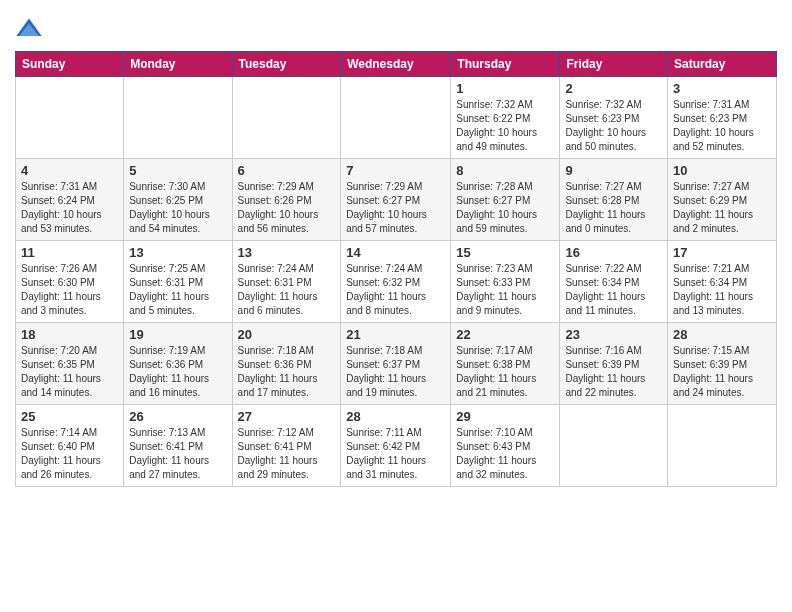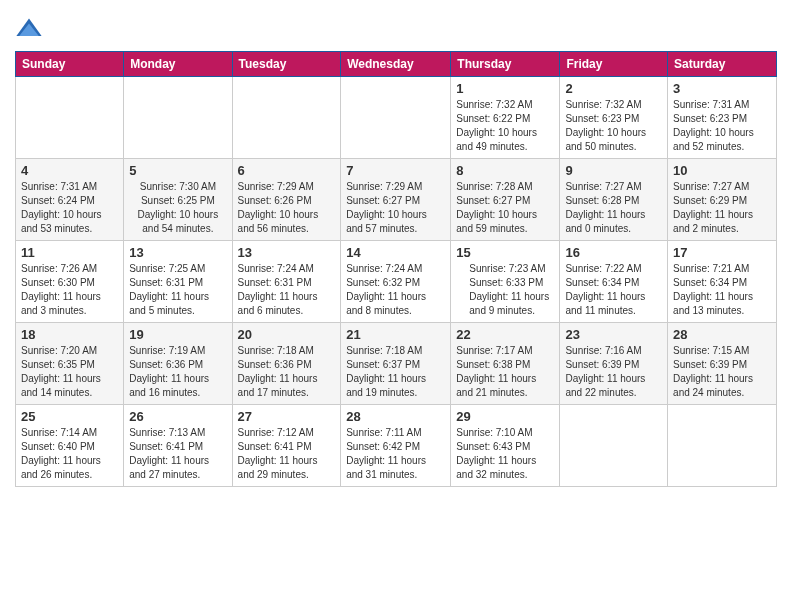--- a/index.html
+++ b/index.html
@@ -161,21 +161,21 @@
         </tr>
         <tr>
           <td>
             <span class="day-num">4</span>
             <div class="day-info" style="white-space: pre-line;">Sunrise: 7:31 AM
 Sunset: 6:24 PM
 Daylight: 10 hours and 53 minutes.</div>
           </td>
           <td>
             <span class="day-num">5</span>
-            <div class="day-info" style="white-space: pre-line; text-align: center;">Sunrise: 7:30 AM
+            <div class="day-info" style="white-space: pre-line;">Sunrise: 7:30 AM
 Sunset: 6:25 PM
 Daylight: 10 hours and 54 minutes.</div>
           </td>
           <td>
             <span class="day-num">6</span>
             <div class="day-info" style="white-space: pre-line;">Sunrise: 7:29 AM
 Sunset: 6:26 PM
 Daylight: 10 hours and 56 minutes.</div>
           </td>
           <td>
@@ -223,21 +223,21 @@
 Daylight: 11 hours and 6 minutes.</div>
           </td>
           <td>
             <span class="day-num">14</span>
             <div class="day-info" style="white-space: pre-line;">Sunrise: 7:24 AM
 Sunset: 6:32 PM
 Daylight: 11 hours and 8 minutes.</div>
           </td>
           <td>
             <span class="day-num">15</span>
-            <div class="day-info" style="white-space: pre-line; margin-left: 13px;">Sunrise: 7:23 AM
+            <div class="day-info" style="white-space: pre-line;">Sunrise: 7:23 AM
 Sunset: 6:33 PM
 Daylight: 11 hours and 9 minutes.</div>
           </td>
           <td>
             <span class="day-num">16</span>
             <div class="day-info" style="white-space: pre-line;">Sunrise: 7:22 AM
 Sunset: 6:34 PM
 Daylight: 11 hours and 11 minutes.</div>
           </td>
           <td>

